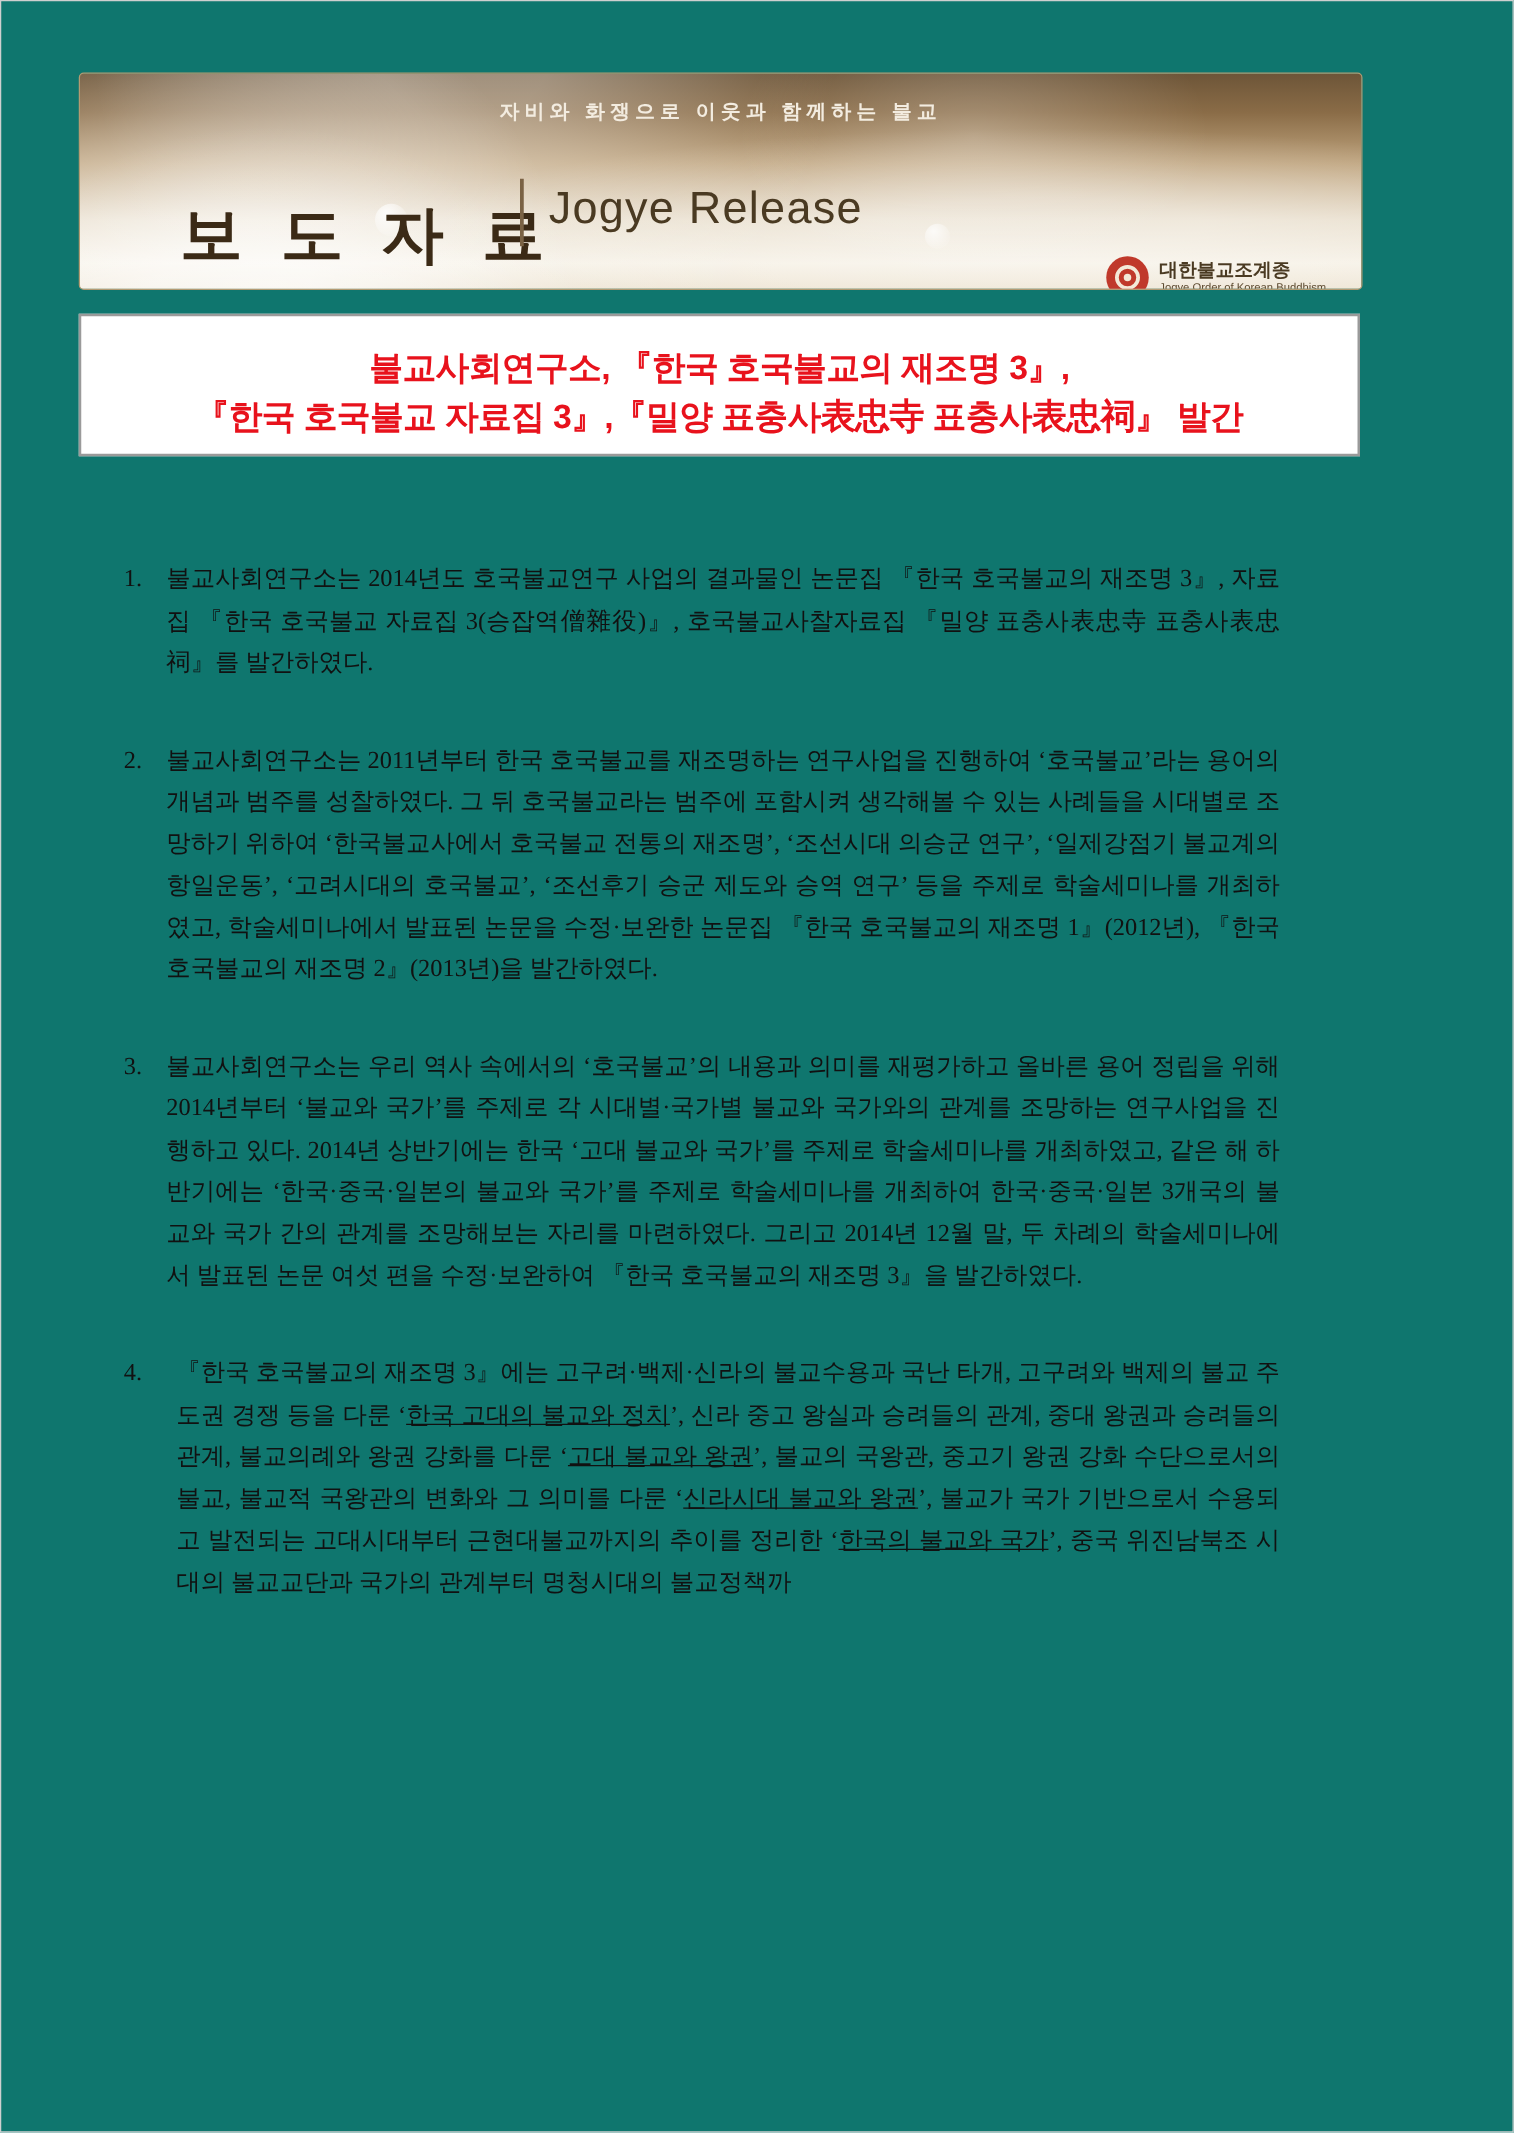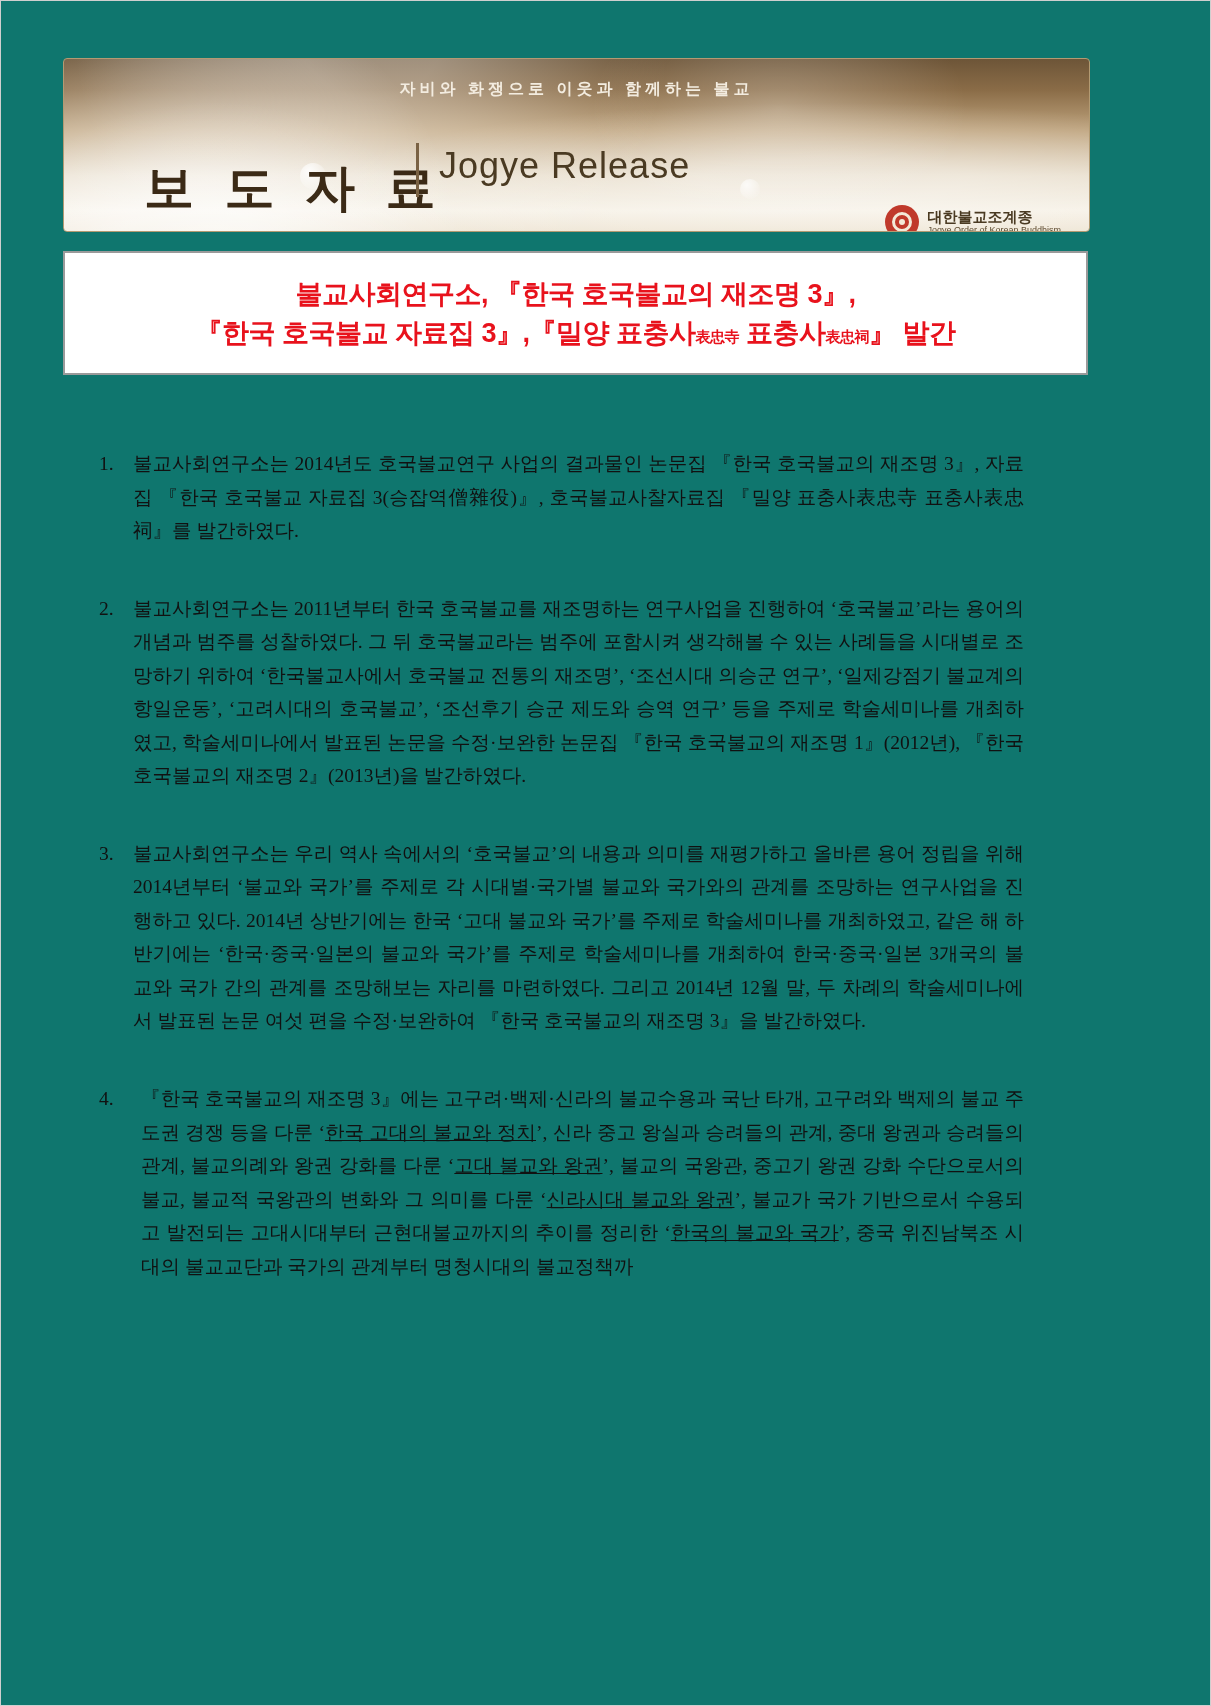--- a/index.html
+++ b/index.html
@@ -151,34 +151,34 @@
 
   
   .title-box {
     position: absolute;
     left: 62px;
     top: 250px;
     width: 1025px;
     box-sizing: border-box;
     border: 2px solid #9a9a9a;
     background: #ffffff;
-    padding: 22px 18px 20px 18px;
+    padding: 22px 18px 8px 18px;
     text-align: center;
   }
   .title-line {
     font-family: "Liberation Sans", sans-serif;
     font-size: 27px;
     font-weight: bold;
     color: #e8121c;
     letter-spacing: -0.5px;
     line-height: 1.45;
     white-space: nowrap;
   }
   .hanja {
-    font-size: 15px;
+    font-size: 28px;
     font-family: Liberation Serif, serif;
   }
 
   
   .body-area {
     position: absolute;
     left: 98px;
     top: 446px;
     width: 925px;
   }

